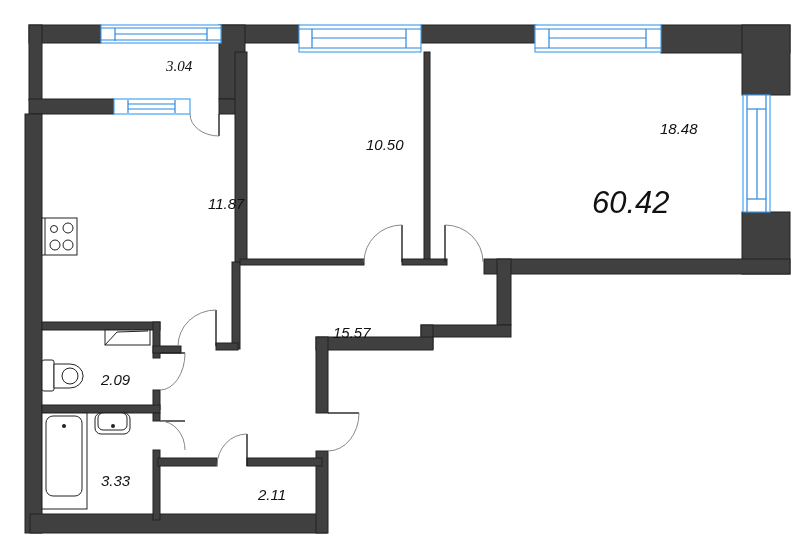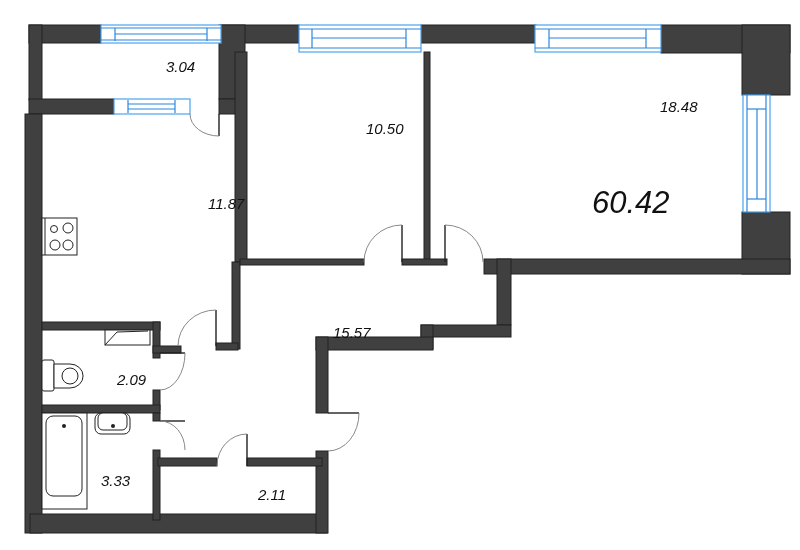--- a/index.html
+++ b/index.html
@@ -171,21 +171,21 @@
     <rect class="fixture" x="46" y="416" width="36" height="80" rx="7"></rect>
     <circle cx="64" cy="426" r="2" fill="#222"></circle>
   </g>
   <g>
     <rect class="fixture" x="95" y="413" width="35" height="21" rx="6"></rect>
     <rect class="fixture" x="98" y="413" width="29" height="17" rx="5"></rect>
     <circle cx="113" cy="426" r="2" fill="#222"></circle>
   </g>
 </svg>
 
-<div class="label" style="left:166px; top:58px;">3.04</div>
-<div class="label" style="left:366px; top:120px;">10.50</div>
-<div class="label" style="left:660px; top:98px;">18.48</div>
+<div class="label" style="left:166px; top:58px;font-family:Liberation Serif, serif;">3.04</div>
+<div class="label" style="left:366px; top:136px;">10.50</div>
+<div class="label" style="left:660px; top:120px;">18.48</div>
 <div class="label total" style="left:592px; top:185px;">60.42</div>
 <div class="label" style="left:172px; top:195px;margin-left:36px;">11.87</div>
 <div class="label" style="left:333px; top:324px;">15.57</div>
-<div class="label" style="left:117px; top:371px;">2.09</div>
+<div class="label" style="left:101px; top:371px;">2.09</div>
 <div class="label" style="left:101px; top:472px;font-style:italic;">3.33</div>
 <div class="label" style="left:231px; top:486px;margin-left:27px;">2.11</div>
 
 </body></html>

